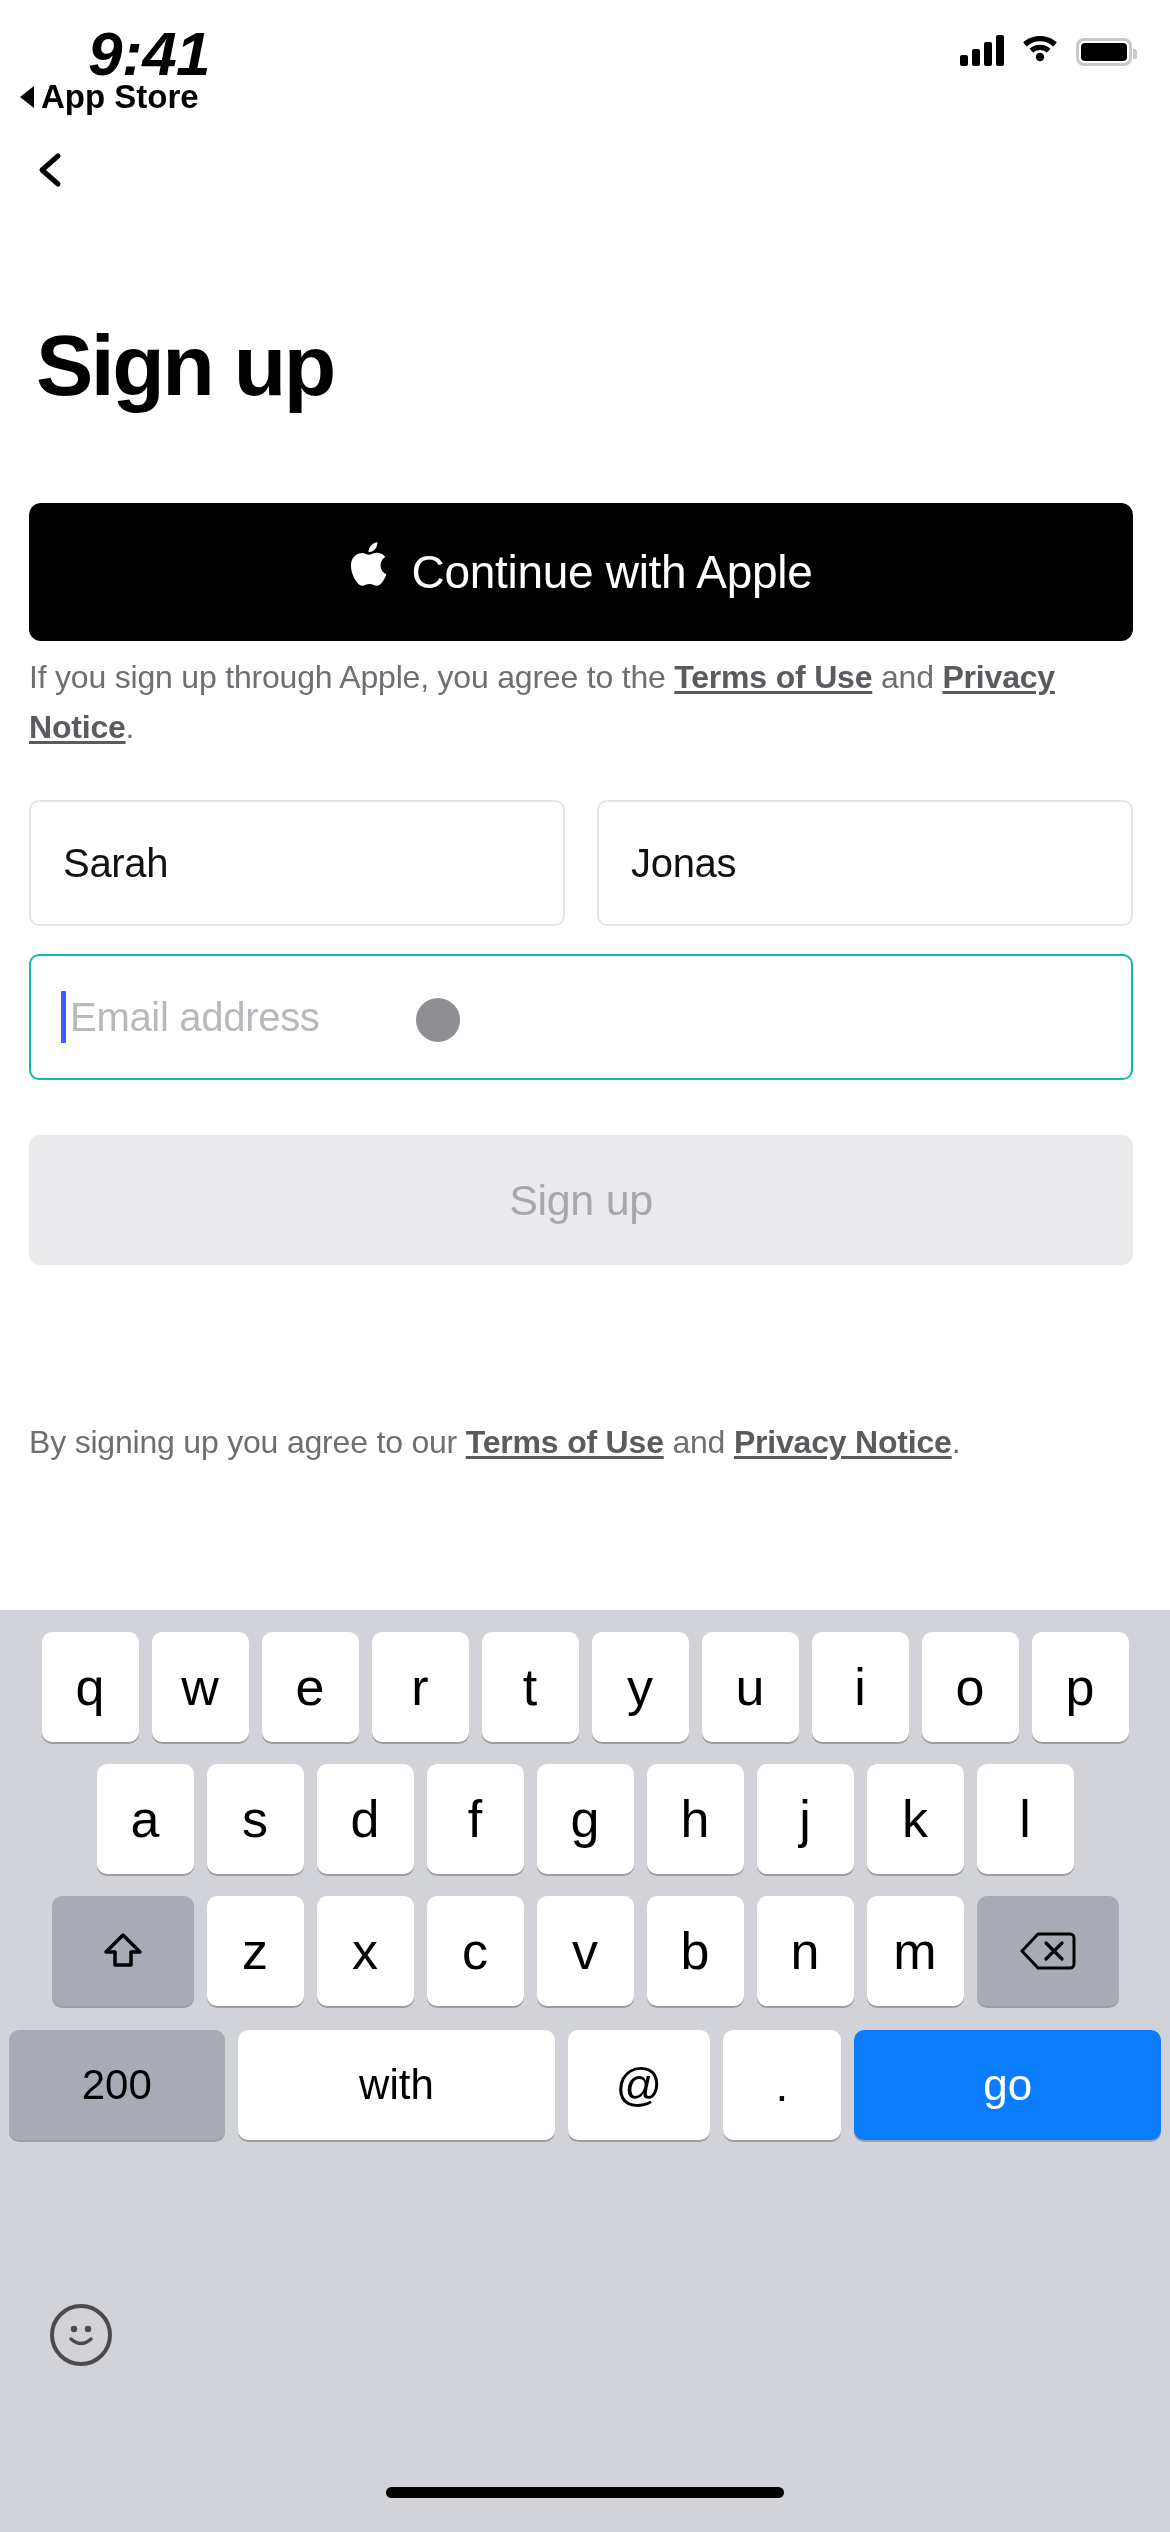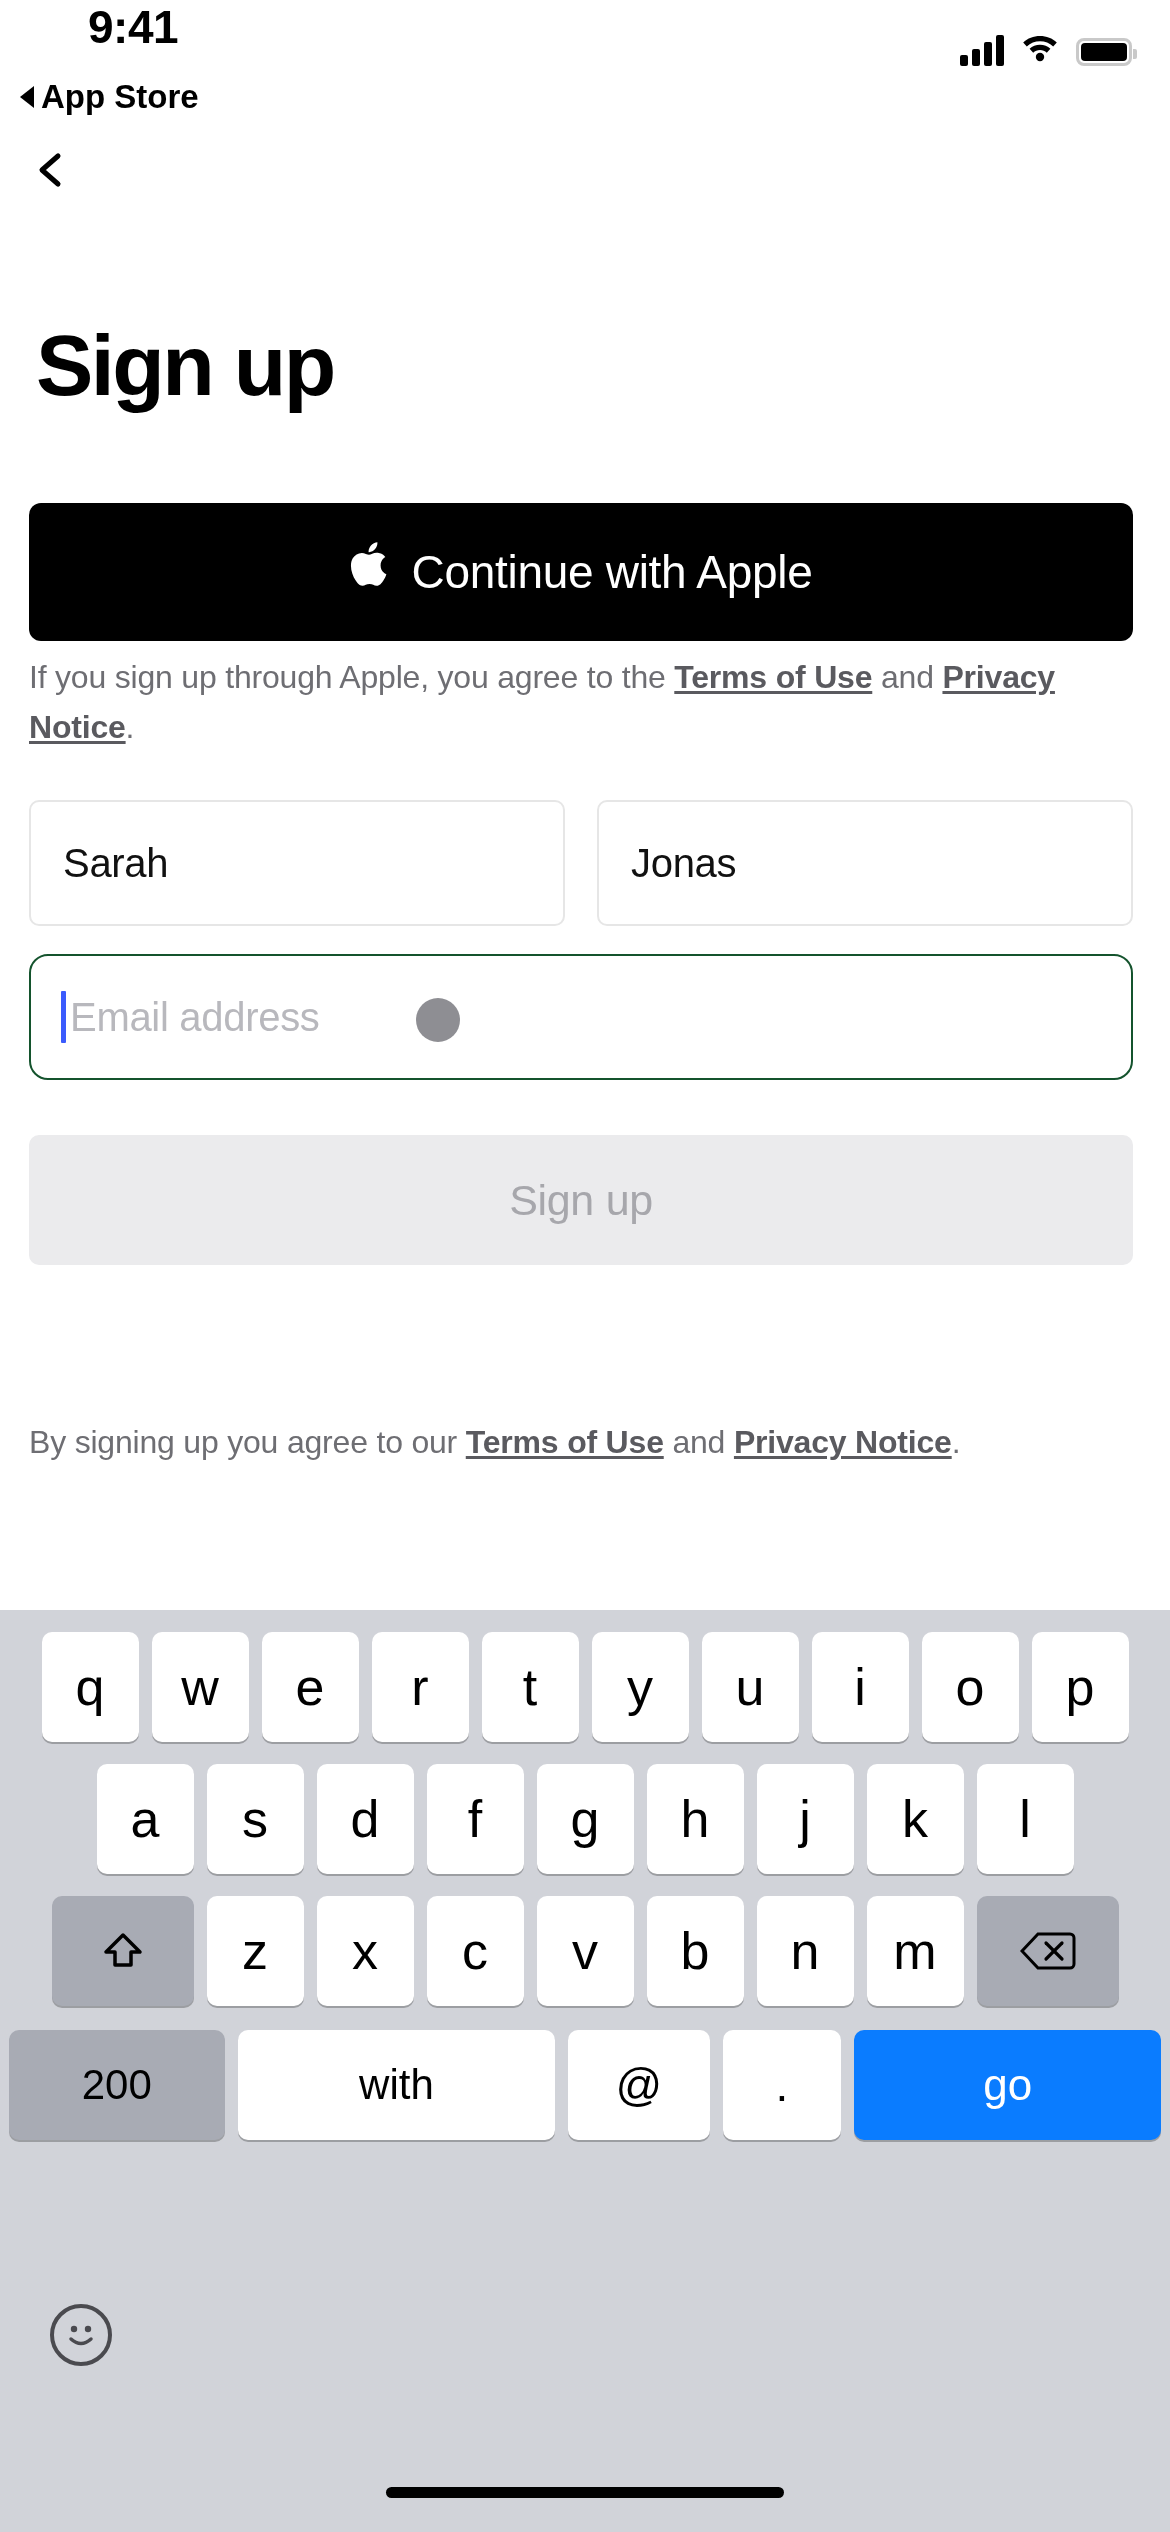--- a/index.html
+++ b/index.html
@@ -7,22 +7,22 @@
     width: 1170px; height: 2532px;
     background: #ffffff;
     font-family: "Liberation Sans", sans-serif;
     overflow: hidden;
   }
   #screen { position: relative; width: 1170px; height: 2532px; background:#fff; }
 
   
   .statusbar { position:absolute; top:0; left:0; width:1170px; height:120px; }
   .sb-time {
-    position:absolute; left:88px; top:0;
-    font-size:46px; font-weight:700; color:#000; letter-spacing:-0.5px;
+    position:absolute; left:88px; top:18px;
+    font-size:62px; font-weight:700; color:#000; letter-spacing:-0.5px;font-style:italic;
   }
   .sb-back {
     position:absolute; left:20px; top:78px;
     font-size:33px; font-weight:600; color:#000; white-space:nowrap;
     display:flex; align-items:center; gap:7px;
   }
   .sb-back-tri {
     width:0;height:0;border-top:11px solid transparent;border-bottom:11px solid transparent;
     border-right:14px solid #000;
   }
@@ -72,21 +72,21 @@
 
   .row-names { position:absolute; left:29px; top:800px; width:1104px; display:flex; gap:32px; }
   .field {
     flex:1; height:126px; border:2px solid #e6e6e6; border-radius:10px;
     background:#fff; display:flex; align-items:center; padding:6px 32px;
     font-size:40px; color:#111; letter-spacing:-0.3px;
   }
 
   .field-email {
     position:absolute; left:29px; top:954px; width:1104px; height:126px;
-    border:2px solid #14532d; border-radius:19px; background:#fff;
+    border:2px solid #14b8a6; border-radius:10px; background:#fff;
     display:flex; align-items:center; padding:0 30px;
   }
   .caret { width:5px; height:52px; background:#3b5bfd; border-radius:1px; margin-right:4px; }
   .placeholder { font-size:40px; color:#b8b8bd; letter-spacing:-0.3px; }
   .touch-dot {
     position:absolute; left:385px; top:42px; width:44px; height:44px;
     border-radius:50%; background:#8e8e93;
   }
 
   .signup-btn {

